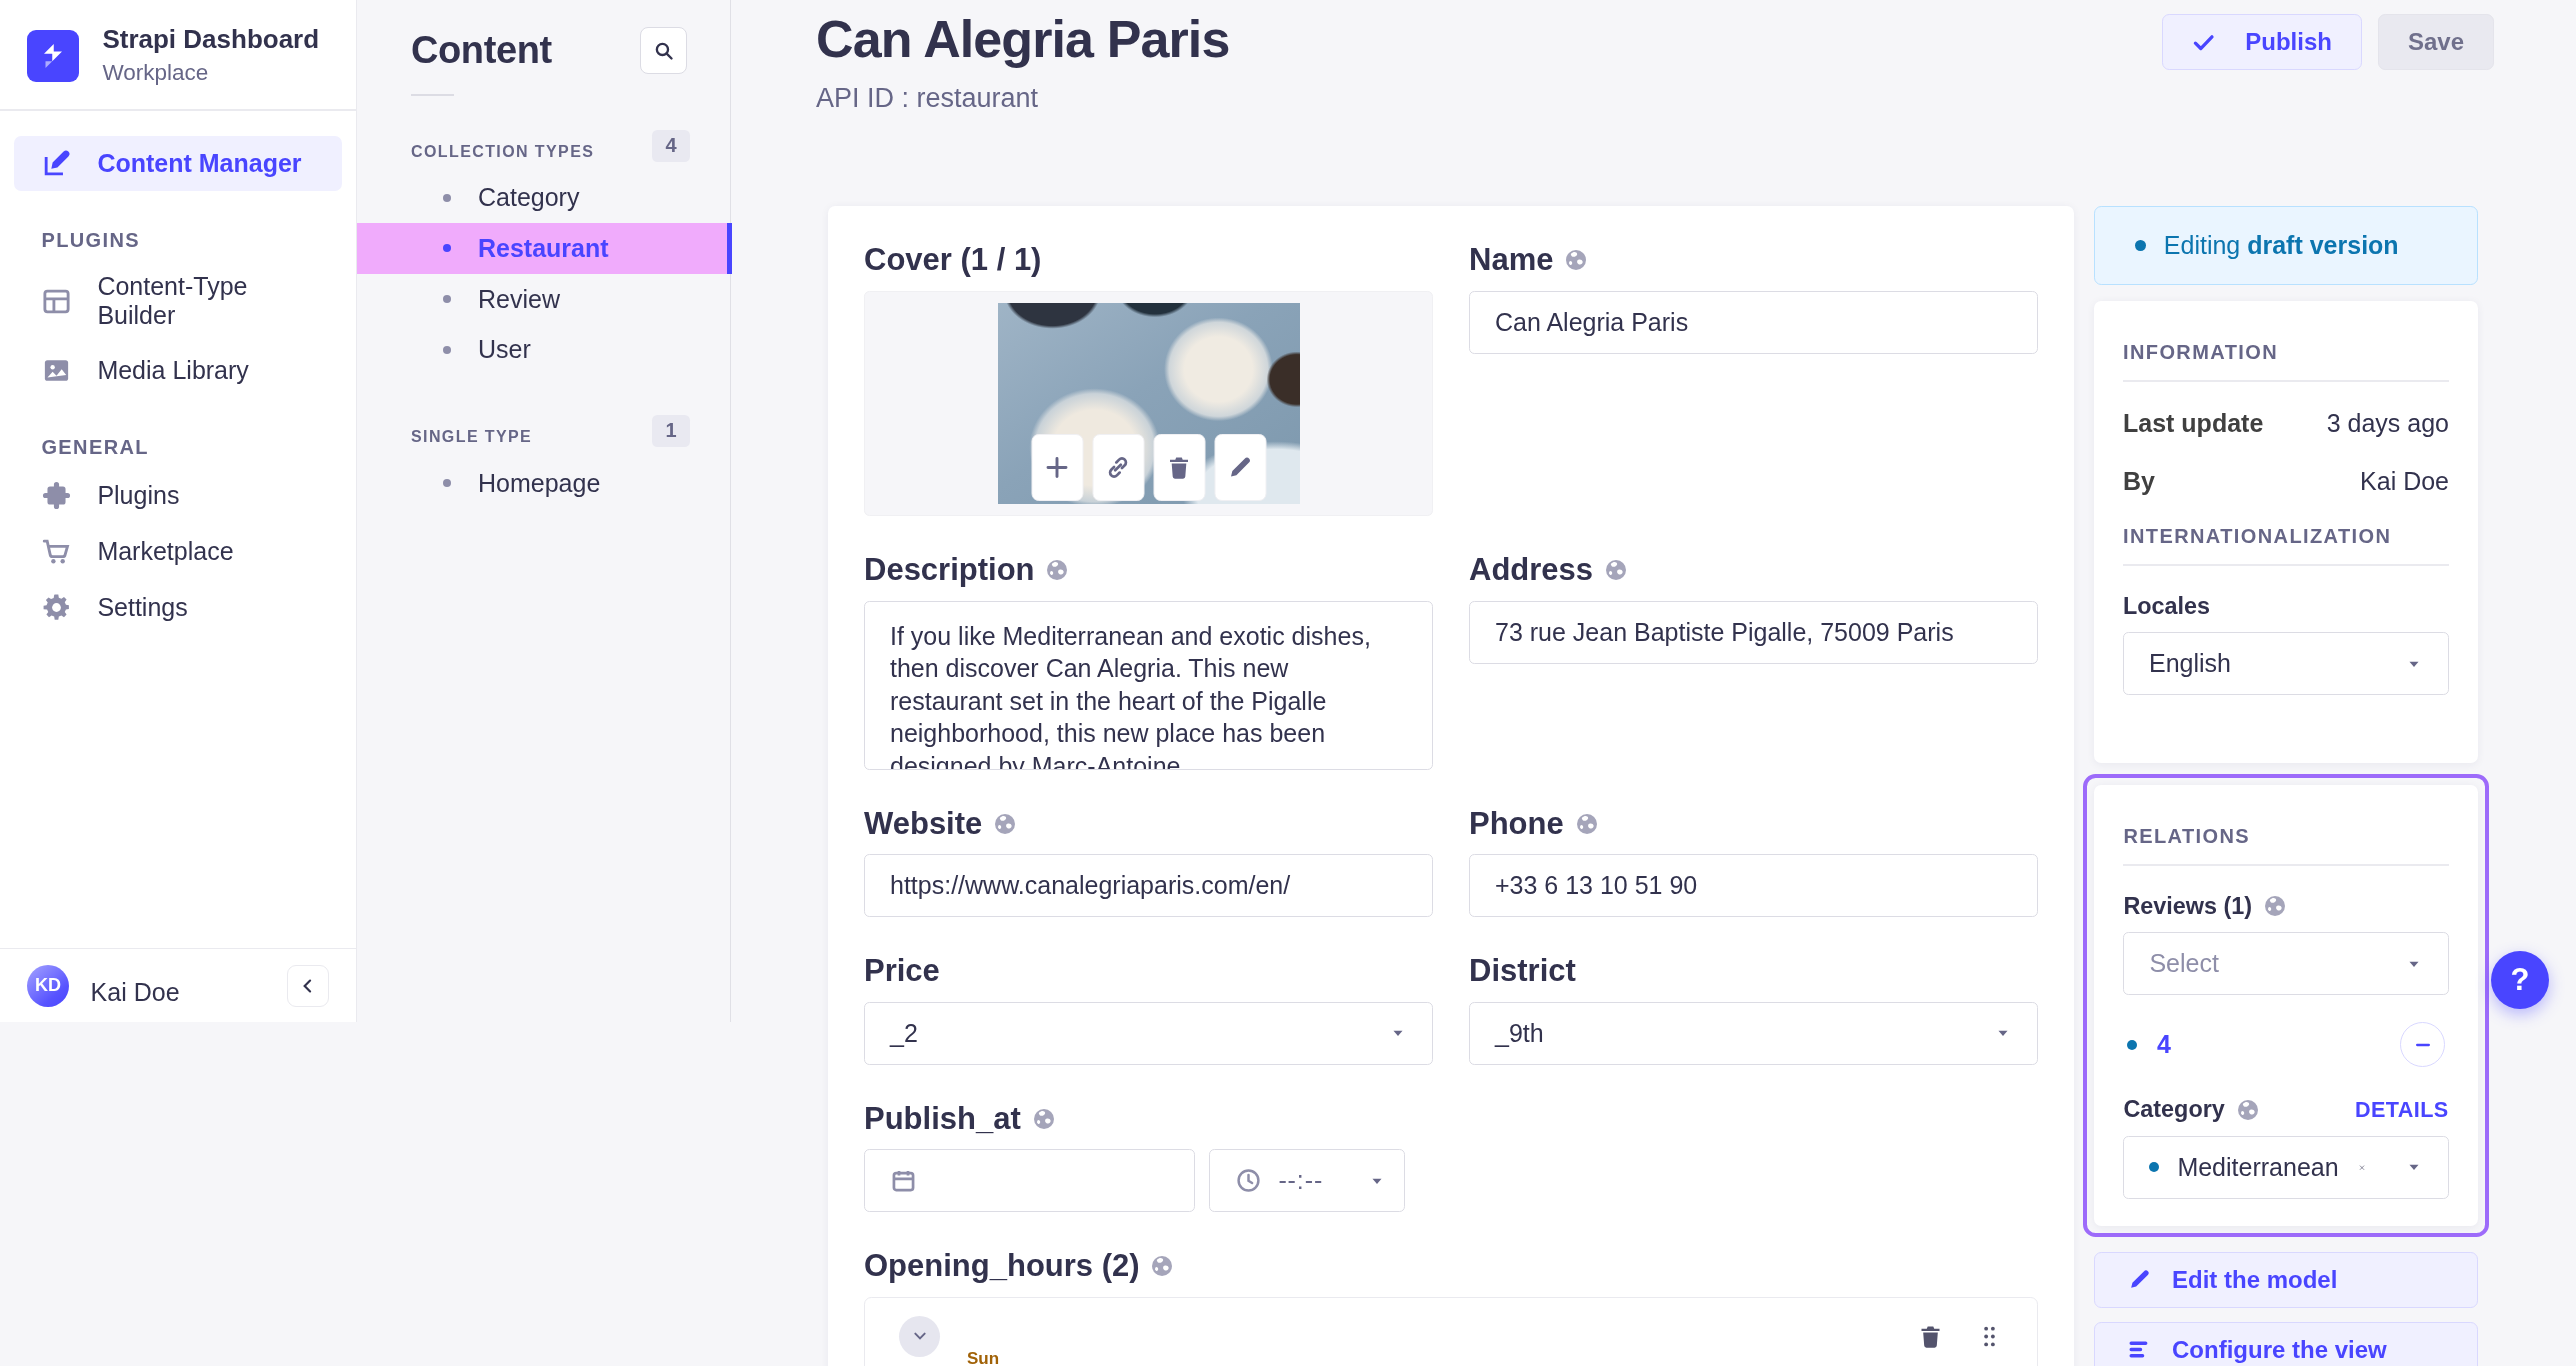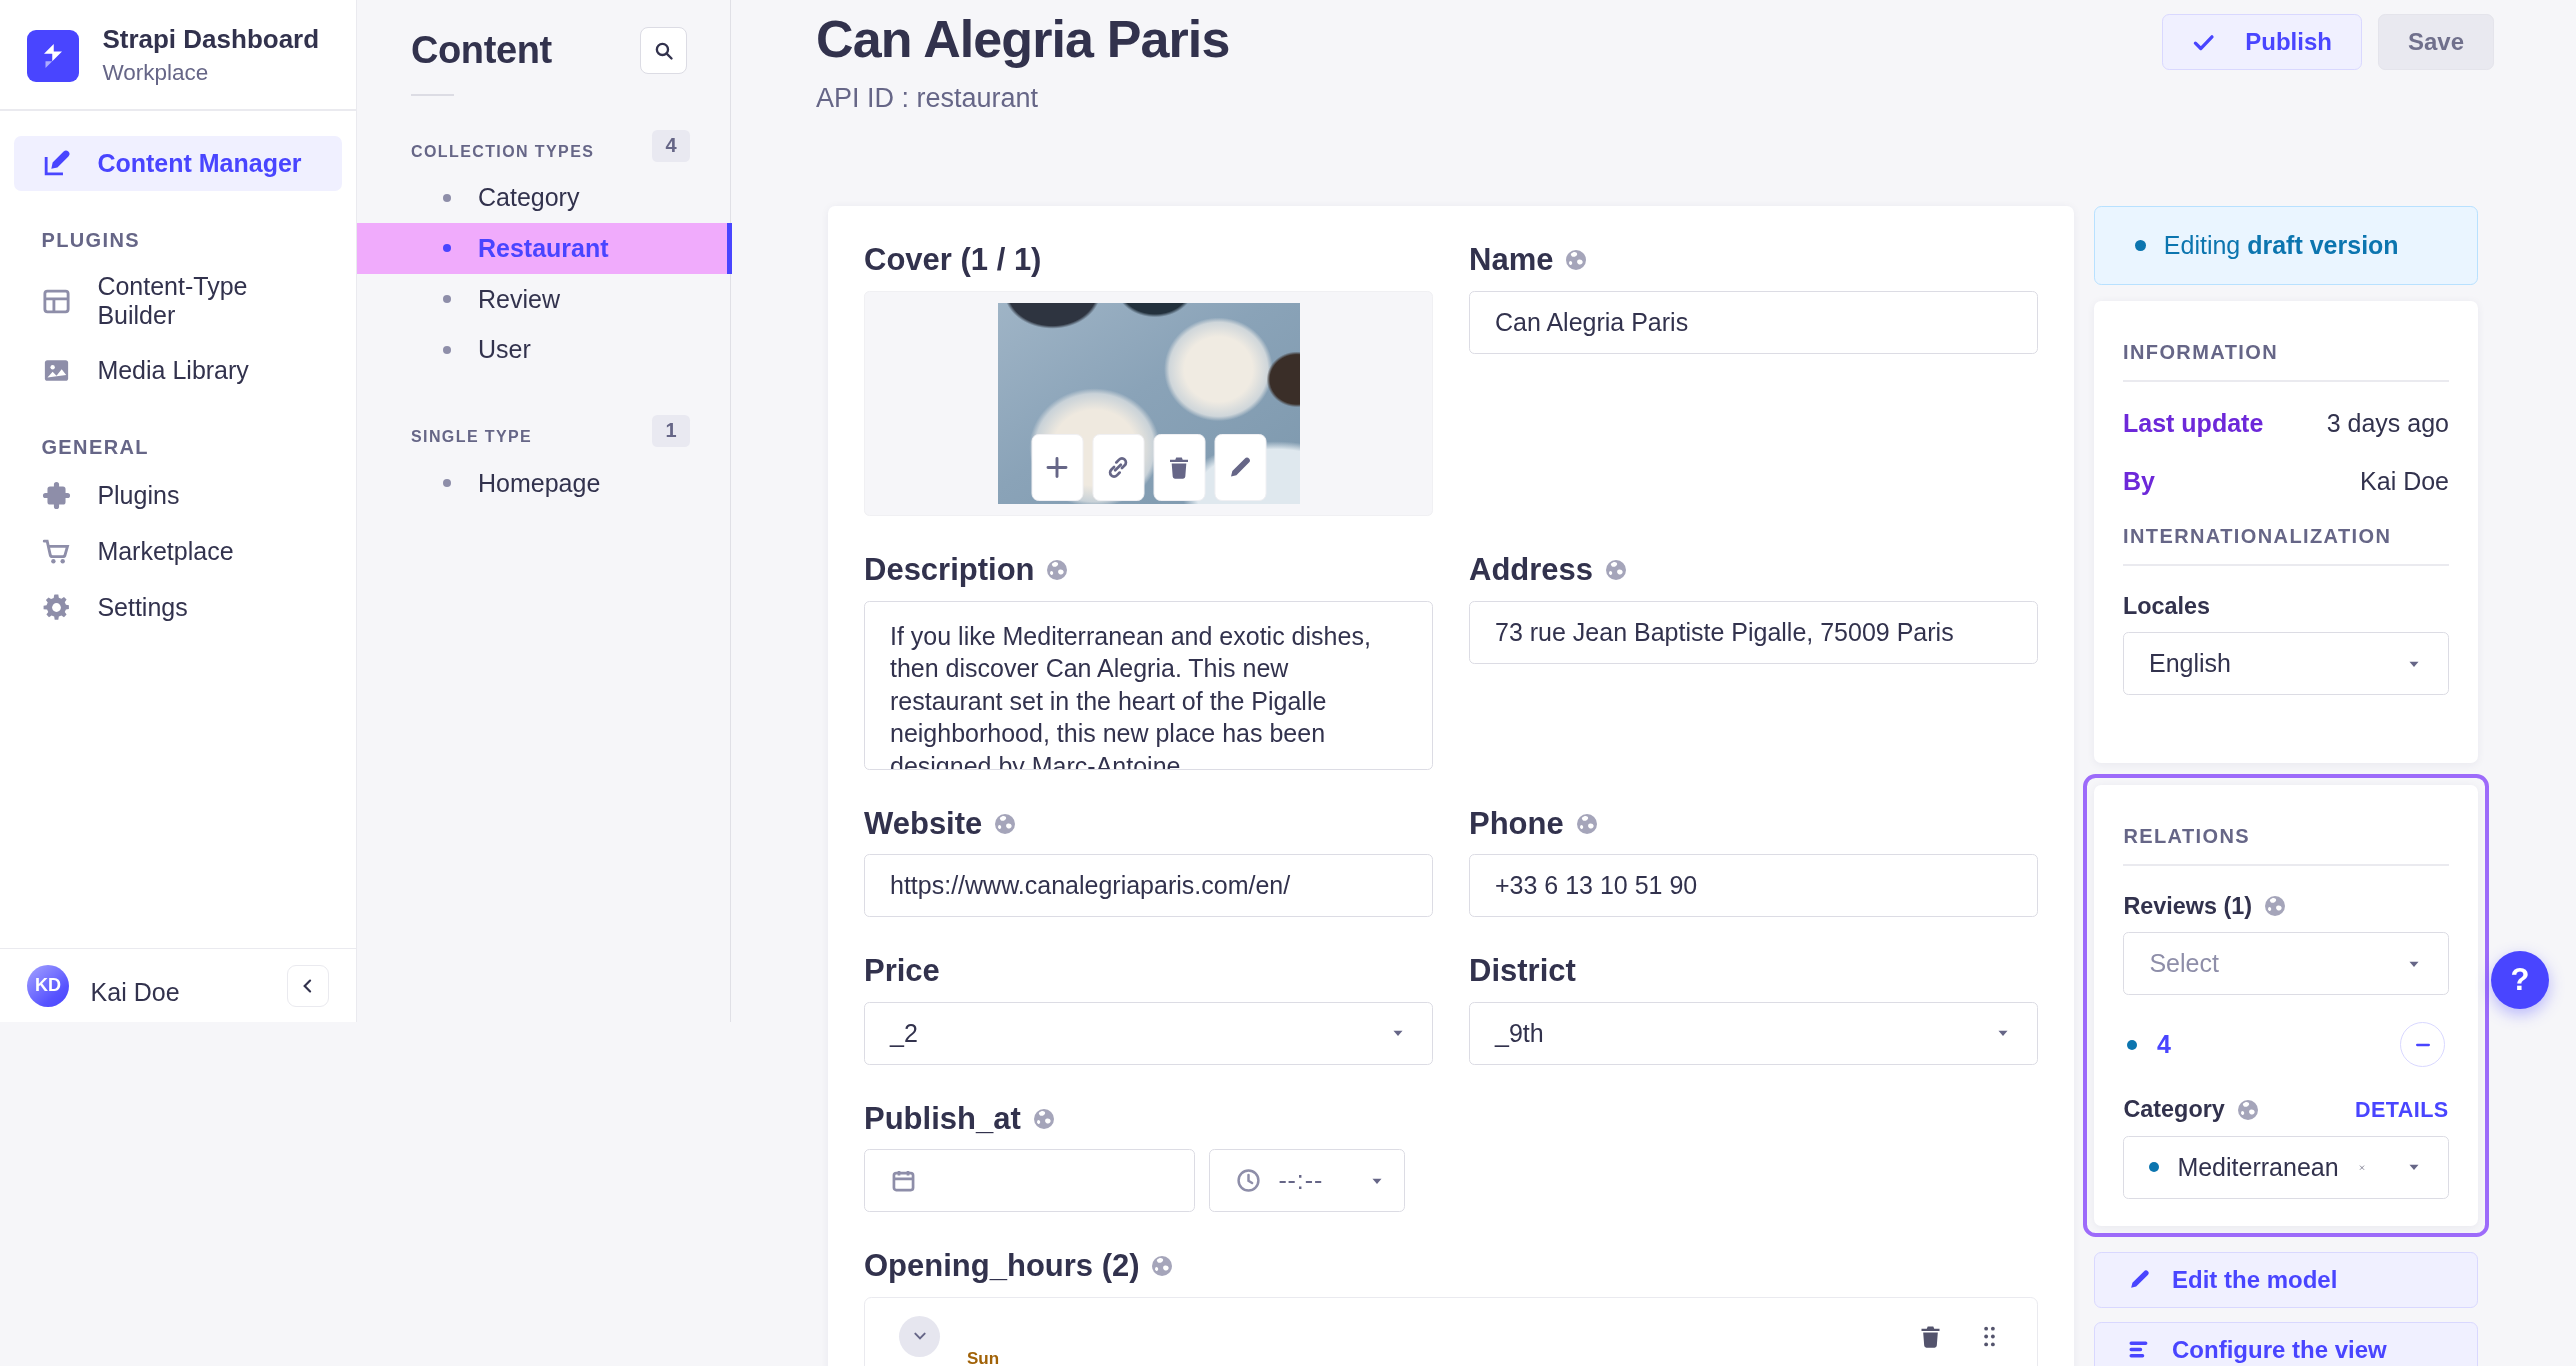--- a/index.html
+++ b/index.html
@@ -191,21 +191,21 @@
     background: #fff; border-radius: 7.2px; box-shadow: 0 1.8px 9px rgba(33,33,82,0.06);
     padding: 27px 29px; margin-top: 16px;
   }
   .info-card { min-height: 462px; }
   .panel-section-label {
     font-size: 20px; font-weight: 700; letter-spacing: 1.4px; color: #666687;
     margin: 12.6px 0 16px 0;
   }
   .panel-divider { height: 1.8px; background: #eaeaef; margin-bottom: 27px; }
   .kv-row { display: flex; justify-content: space-between; align-items: baseline; font-size: 25px; margin-bottom: 29px; }
-  .kv-key { font-weight: 700; color: #6d28d9; }
+  .kv-key { font-weight: 700; color: #404040; }
   .kv-val { color: #32324d; }
   .intl-label { margin-top: 9px; }
   .mini-label { font-size: 23.4px; font-weight: 600; color: #32324d; margin: 3.6px 0 12.6px 0; }
 
   .highlight {
     border: 4.5px solid #9d6bfa; border-radius: 12.6px; margin: 10.8px -10.8px 0 -10.8px; padding: 7.2px;
   }
   .relations-card { margin-top: 0; min-height: 414px; }
   .rel-field-label { display: flex; align-items: center; gap: 10.8px; font-size: 23.4px; font-weight: 600; margin: 5.4px 0 12.6px 0; }
   .rel-item { display: flex; align-items: center; margin: 27px 3.6px 29px 3.6px; }

